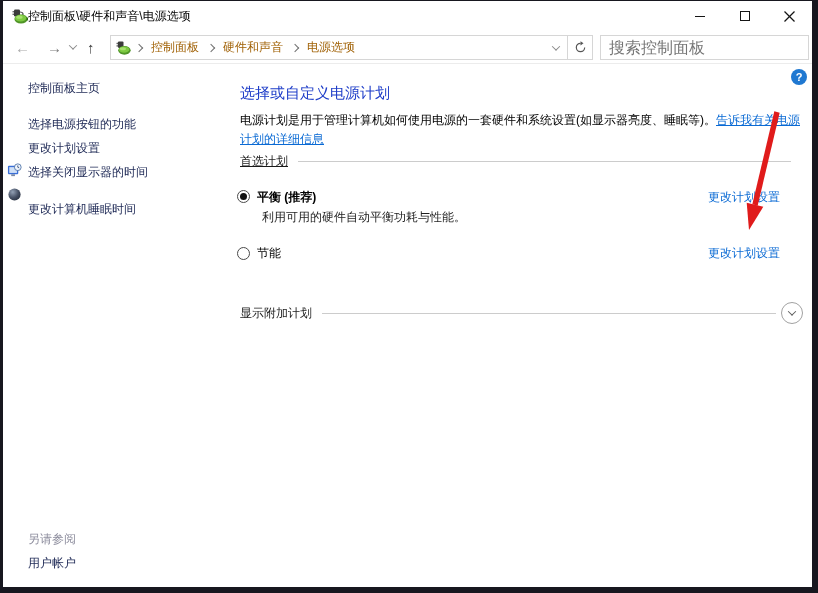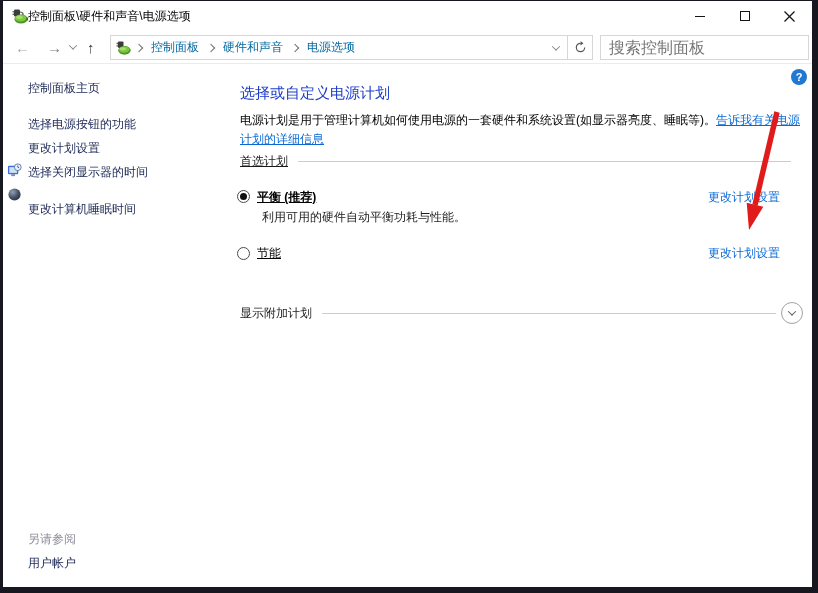--- a/index.html
+++ b/index.html
@@ -17,21 +17,21 @@
 
   
   .toolbar { height:33px; flex:none; position:relative; background:#fff; border-bottom:1px solid #ececec; }
   .tb-abs { position:absolute; top:0; height:32px; display:flex; align-items:center; }
   .nav-glyph { font-size:15px; line-height:1; }
   .chev { display:inline-block; width:6px; height:6px; border-right:1.4px solid #707070; border-bottom:1.4px solid #707070; }
   .chev-down { transform:rotate(45deg) translate(-1px,-1px); }
   .chev-right { transform:rotate(-45deg); margin:0 1px; }
   .addressbar { left:107px; width:483px; top:4px; height:25px; border:1px solid #d6d6d6; display:flex; align-items:center; background:#fff; }
   .addr-main { flex:1; display:flex; align-items:center; height:100%; padding:0 4px 0 5px; gap:4px; white-space:nowrap; overflow:hidden; }
-  .crumb { padding:0 4px; color:#0369a1; }
+  .crumb { padding:0 4px; color:#a16207; }
   .addr-dd { width:22px; height:100%; display:flex; align-items:center; justify-content:center; }
   .refresh-cell { width:25px; height:100%; border-left:1px solid #d6d6d6; display:flex; align-items:center; justify-content:center; }
   .searchbox { left:597px; width:209px; top:4px; height:25px; border:1px solid #d6d6d6; display:flex; align-items:center; padding:0 6px 0 8px; }
   .searchbox input { flex:1; border:none; outline:none; font:inherit; font-size:16px; color:#333; background:transparent; }
   .searchbox input::placeholder { color:#767676; opacity:1; }
 
   
   .content { flex:1; position:relative; background:#fff; }
   .side-item { position:absolute; left:25px; color:#1c2754; white-space:nowrap; cursor:pointer; }
   .side-icon { position:absolute; left:4px; width:15px; height:15px; }
@@ -41,21 +41,21 @@
   .intro { position:absolute; left:237px; top:47px; width:560px; line-height:19px; color:#000; }
   a.bluelink { color:#0a6ad4; text-decoration:none; cursor:pointer; }
   a.underline { text-decoration:underline; }
 
   .group-row { position:absolute; display:flex; align-items:center; }
   .group-label { color:#1b1b1b; white-space:nowrap; }
   .group-rule { flex:1; border-top:1px solid #cccccc; margin-left:10px; }
 
   .radio { position:absolute; width:13px; height:13px; border:1px solid #4a4a4a; border-radius:50%; background:#fff; }
   .radio.selected::after { content:""; display:block; width:7px; height:7px; margin:2px; border-radius:50%; background:#111; }
-  .plan-name { position:absolute; left:254px; font-weight:bold; color:#000; white-space:nowrap; cursor:default;text-decoration:underline; }
+  .plan-name { position:absolute; left:254px; font-weight:bold; color:#000; white-space:nowrap; cursor:default; }
   .plan-name.normal { font-weight:normal; }
   .plan-desc { position:absolute; left:259px; color:#1e1e1e; white-space:nowrap; }
   .plan-link { position:absolute; left:705px; white-space:nowrap; }
 
   .expander-btn { position:absolute; left:778px; top:238px; width:22px; height:22px; border:1px solid #a2a2a2; border-radius:50%; display:flex; align-items:center; justify-content:center; background:#fff; cursor:pointer; }
   .expander-btn .chev { border-color:#5c5c5c; transform:rotate(45deg) translate(-1px,-1px); }
 
   .help-badge { position:absolute; left:788px; top:5px; width:16px; height:16px; border-radius:50%; background:#1f78d1; color:#fff; font-weight:bold; font-size:11px; display:flex; align-items:center; justify-content:center; cursor:pointer; }
 
   .arrow-svg { position:absolute; left:0; top:0; pointer-events:none; }

